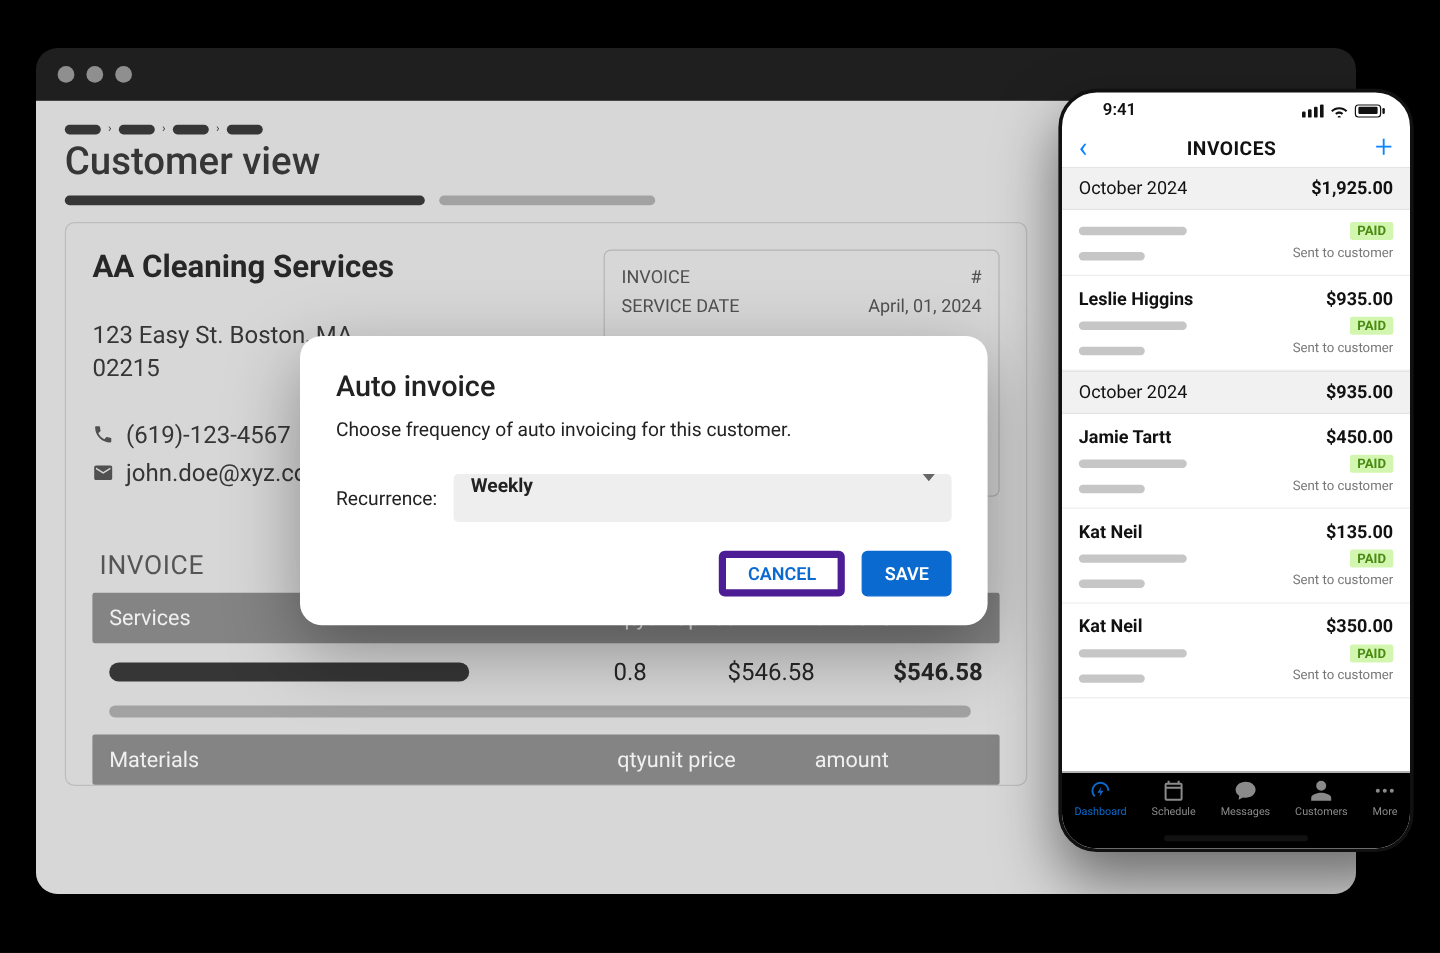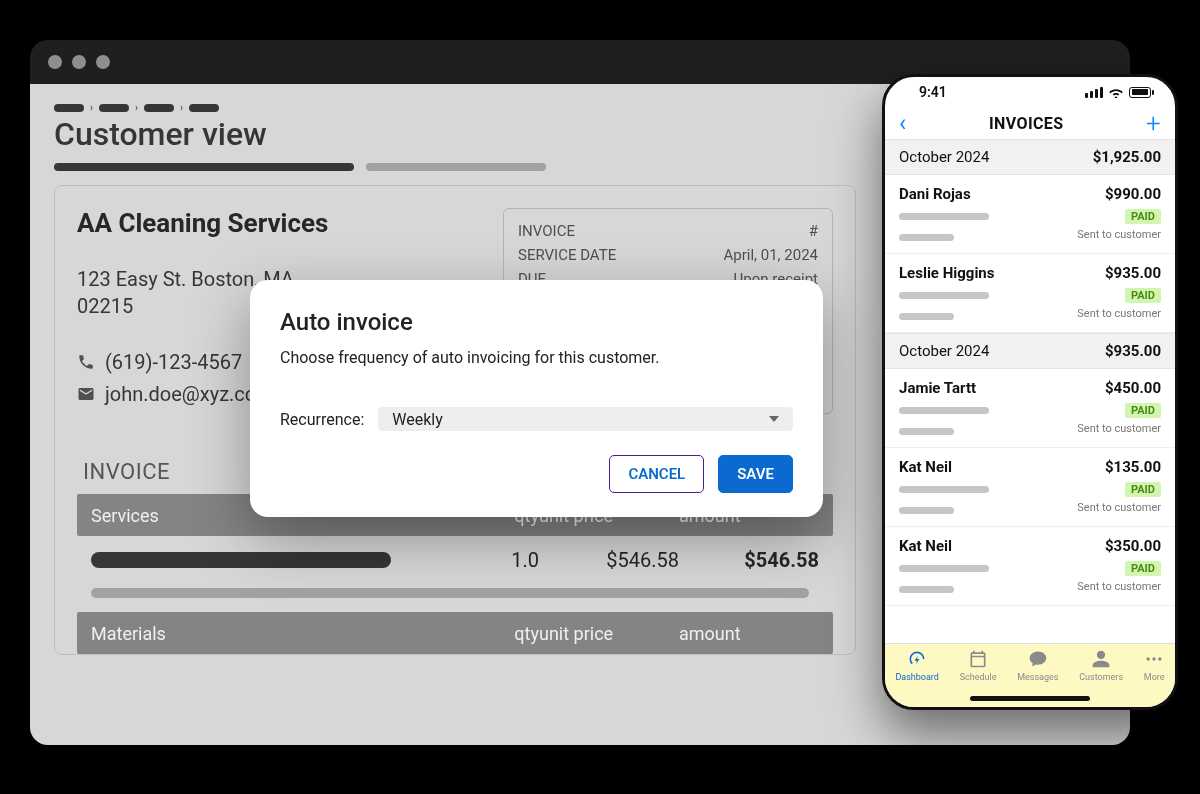--- a/index.html
+++ b/index.html
@@ -79,31 +79,31 @@
     position:absolute;
     left: 250px; top: 280px;
     width: 573px;
     background:#fff;
     border-radius: 18px;
     box-shadow: 0 20px 60px rgba(0,0,0,.35);
     padding: 28px 30px 24px;
     z-index: 10;
   }
   .modal h2 { font-size: 24px; font-weight:500; color:#222; margin-bottom: 12px; }
-  .modal p { font-size: 16px; color:#222; margin-bottom: 40px; }
+  .modal p { font-size: 16px; color:#222; margin-bottom: 28px; }
   .modal .row { display:flex; align-items:center; gap:14px; margin-bottom: 24px; }
   .modal label { font-size:16px; color:#222; }
   .modal .select {
-    flex:1; background:#eee; border-radius:4px; height:24px; display:flex; align-items:center;
-    justify-content:space-between; padding: 0 14px; font-size:16px; font-weight:400; color:#222;
+    flex:1; background:#eee; border-radius:4px; height:40px; display:flex; align-items:flex-start;
+    justify-content:space-between; padding: 0 14px; font-size:16px; font-weight:700; color:#222;
   }
   .modal .select .caret { border-left:5px solid transparent; border-right:5px solid transparent; border-top:6px solid #666; }
   .modal .actions { display:flex; justify-content:flex-end; gap:14px; }
   .btn { height:38px; padding: 0 18px; border-radius:5px; font-size:15px; font-weight:600; display:flex; align-items:center; cursor:pointer; }
-  .btn.outline { color:#0a6ad0; border:1px solid #4c1d95; background:#fff; }
+  .btn.outline { color:#0a6ad0; border:6px solid #4c1d95; background:#fff; }
   .btn.primary { color:#fff; background:#0a6ad0; border:1px solid #0a6ad0; }
 
   
   .phone {
     position:absolute;
     right: 22px; top: 74px;
     width: 296px; height: 636px;
     background:#fff;
     border-radius: 32px;
     border: 3px solid #111;
@@ -129,21 +129,21 @@
 
   .phone-item { padding: 10px 14px 8px; border-bottom:1px solid #eee; }
   .phone-item .line1 { display:flex; justify-content:space-between; font-size:15px; font-weight:700; color:#111; margin-bottom:6px;}
   .phone-item .line2 { display:flex; justify-content:space-between; align-items:center; margin-bottom:4px;}
   .phone-item .skel { height:7px; border-radius:4px; background:#c6c6c6; }
   .phone-item .skel.s1 { width: 90px; }
   .phone-item .skel.s2 { width: 55px; margin-top:5px; }
   .badge-paid { background:#d2f6b0; color:#4a8a12; font-size:11px; font-weight:700; padding:1px 6px; border-radius:2px; }
   .sent { text-align:left; font-size:11px; color:#777; }
 
-  .tabbar { position:absolute; left:0; right:0; bottom:0; height:64px; background:#fef9c3; border-top:1px solid #ddd; display:flex; justify-content:space-around; align-items:center; padding-bottom:20px; }
+  .tabbar { position:absolute; left:0; right:0; bottom:0; height:64px; background:#000000; border-top:1px solid #ddd; display:flex; justify-content:space-around; align-items:center; padding-bottom:20px; }
   .tab { display:flex; flex-direction:column; align-items:center; gap:3px; font-size:9px; color:#8a8a8a; }
   .tab.active { color:#0a6ad0; }
   .tab svg { width:20px; height:20px; }
   .home-indicator { position:absolute; bottom:6px; left:50%; transform:translateX(-50%); width:120px; height:5px; background:#111; border-radius:3px; }
 
   .phone-body { height: calc(100% - 30px - 32px - 64px); overflow:hidden; }
 </style>
 </head>
 <body>
 
@@ -195,40 +195,36 @@
               </div>
               <div class="invoice-meta">
                 <div class="invoice-meta-row">
                     <span>INVOICE</span>
                     <span>#</span>
                   </div>
                 <div class="invoice-meta-row">
                     <span>SERVICE DATE</span>
                     <span>April, 01, 2024</span>
                   </div>
-                <div class="invoice-meta-row">
-                    <span>DUE</span>
-                    <span>Upon receipt</span>
-                  </div>
               </div>
 
               <div class="block-invoice" style="width:100%">
                 <div class="invoice-label">INVOICE</div>
                 <div class="table">
                   <div class="thead">
                     <div class="c1">Services</div>
                     <div class="c2">qty</div>
                     <div class="c3">unit price</div>
                     <div class="c4">amount</div>
                   </div>
                   <div class="trow">
                     <div class="c1">
                         <div class="row-pill"></div>
                       </div>
-                    <div class="c2">1.0</div>
+                    <div class="c2">0.8</div>
                     <div class="c3">$546.58</div>
                     <div class="c4">$546.58</div>
                   </div>
                   <div class="long-pill"></div>
                   <div class="thead" style="margin-top:4px">
                     <div class="c1">Materials</div>
                     <div class="c2">qty</div>
                     <div class="c3">unit price</div>
                     <div class="c4">amount</div>
                   </div>
@@ -302,24 +298,20 @@
       <span class="back">‹</span>
       <span>INVOICES</span>
       <span class="plus">+</span>
     </div>
     <div class="phone-body" id="phone-body">
         <div class="section-header">
           <span>October 2024</span>
           <span class="amt">$1,925.00</span>
         </div>
         <div class="phone-item">
-      <div class="line1">
-            <span>Dani Rojas</span>
-            <span>$990.00</span>
-          </div>
       <div class="line2">
             <div class="skel s1"></div>
             <span class="badge-paid">PAID</span>
           </div>
       <div class="line2">
             <div class="skel s2"></div>
             <span class="sent">Sent to customer</span>
           </div>
         </div>
         <div class="phone-item">

